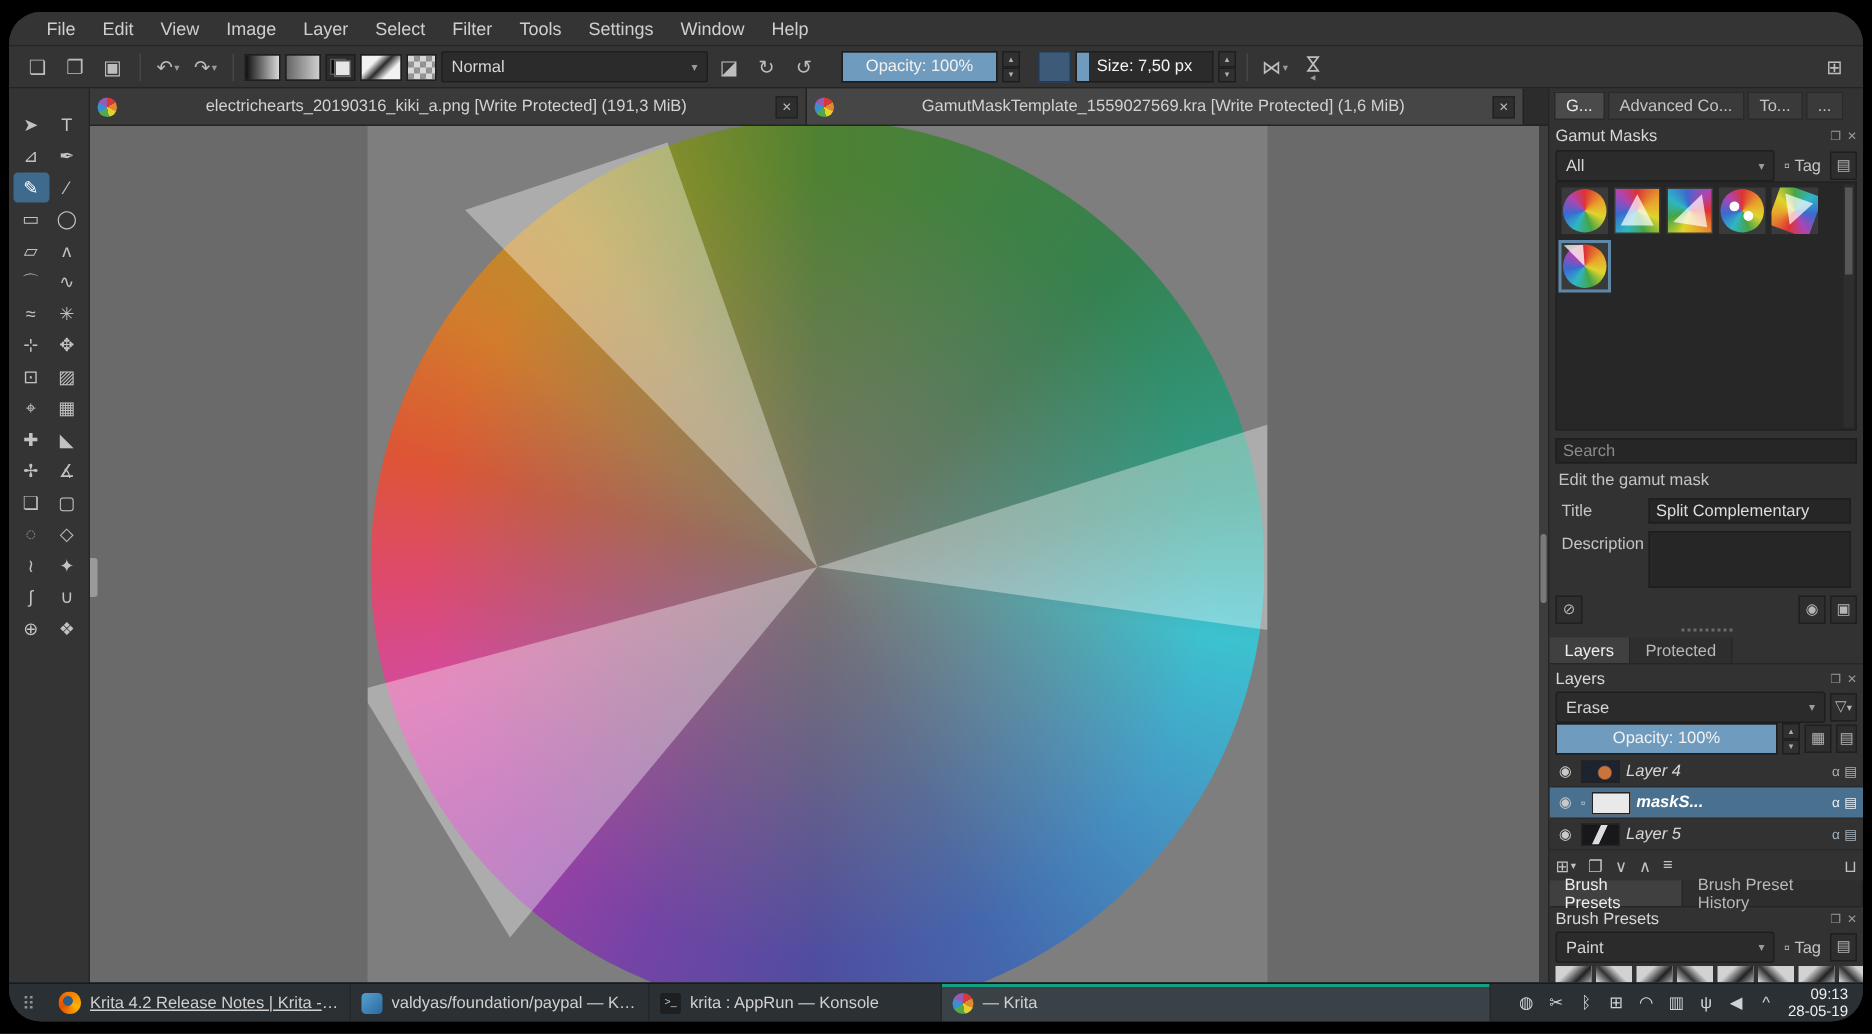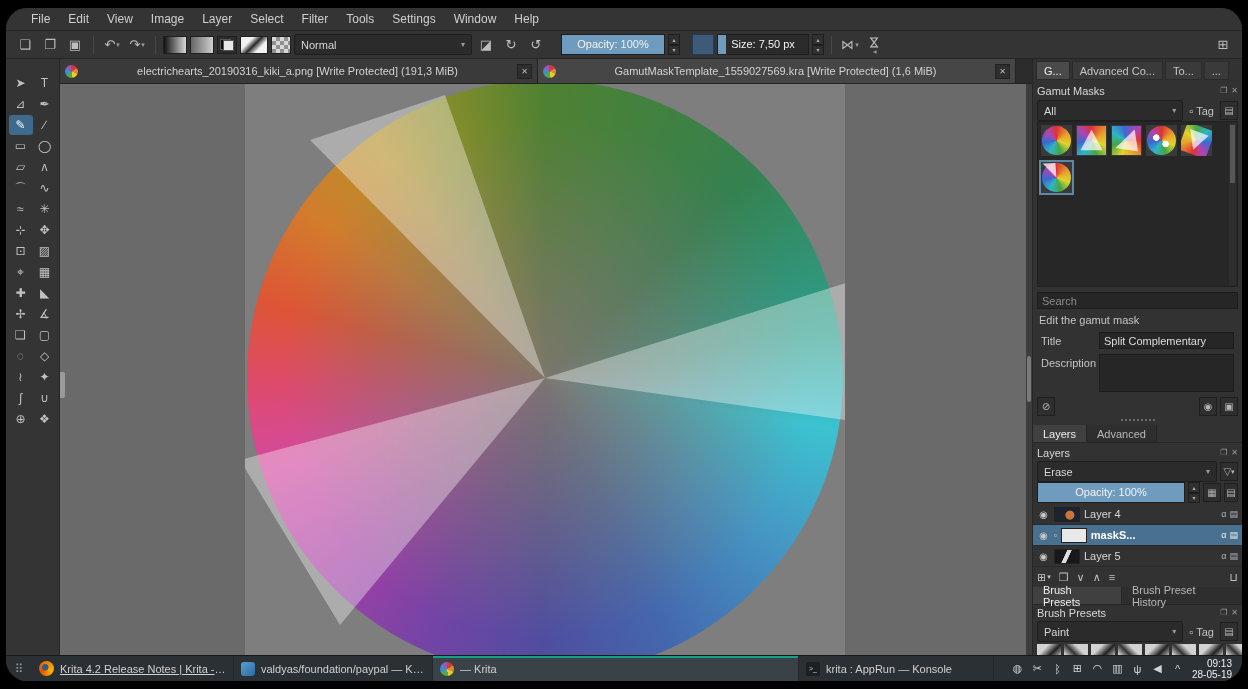--- a/index.html
+++ b/index.html
@@ -99,21 +99,21 @@
   .pane-tabs{left:0;right:0;height:18px;display:flex;border-bottom:1px solid #262626;}
   .pane-tab{padding:0 10px;display:flex;align-items:center;background:#2e2e2e;border-right:1px solid #262626;color:#b8b8b8;}
   .pane-tab.active{background:#404040;color:#eee;}
   .layer-row{height:21px;display:flex;align-items:center;gap:4px;padding:0 4px;background:#323232;border-bottom:1px solid #2a2a2a;}
   .layer-row.selected{background:#49708e;}
   .eye{font-size:10px;color:#c9c9c9;width:13px;text-align:center;flex:none;}
   .layer-thumb{width:26px;height:15px;border:1px solid #222;flex:none;}
   .lt1{background:radial-gradient(circle at 62% 55%,#c9743a 0 4px,transparent 5px),#1d2430;}
   .lt2{background:#e9e9e9;}
   .lt3{background:linear-gradient(115deg,transparent 40%,#ddd 42%,#ddd 55%,transparent 57%),#17171c;}
-  .layer-name{flex:1;font-size:11px;color:#d6d6d6;white-space:nowrap;overflow:hidden;}
+  .layer-name{flex:1;font-size:11px;color:#d6d6d6;white-space:nowrap;overflow:hidden;font-style:italic;}
   .selected .layer-name{color:#fff;font-weight:bold;}
   .layer-icons{display:flex;gap:3px;font-size:9px;color:#a9b4bc;flex:none;}
   .mini-glyph{font-size:8px;color:#dfe6ec;flex:none;}
   .ly-toolbar{left:4px;right:4px;height:18px;display:flex;align-items:center;gap:8px;color:#c2c2c2;font-size:11px;}
   .ly-toolbar .tbtn{display:flex;align-items:center;gap:1px;}
   .ly-toolbar .spacer{flex:1;}
   .bp-list{left:4px;right:4px;height:24px;display:flex;gap:3px;position:absolute;}
   .bp-thumb{width:24px;height:24px;background:#d2d2d2;position:relative;overflow:hidden;flex:none;}
   .bp-thumb::after{content:"";position:absolute;inset:0;background:linear-gradient(135deg,transparent 25%,#222 50%,transparent 78%);}
   .bp-thumb:nth-child(even)::after{background:linear-gradient(45deg,transparent 30%,#333 52%,transparent 72%);}
@@ -379,21 +379,21 @@
           <span>▣</span>
         </div>
     </div>
 
     <div class="abs splitter" style="top:358px;">
         <div class="dots"></div>
       </div>
 
     <div class="abs pane-tabs" style="top:366px;">
       <div class="pane-tab active">Layers</div>
-      <div class="pane-tab">Advanced</div>
+      <div class="pane-tab">Protected</div>
     </div>
 
     <div class="abs sec-header" style="top:386px;">
       <span>Layers</span>
       <span class="hicons">
         <span>❐</span>
         <span>✕</span>
       </span>
     </div>
 
@@ -523,29 +523,29 @@
         <span>⠿</span>
       </div>
     <div class="task" style="width:202px;text-decoration:underline;">
       <div class="ff-icon"></div>
       <span class="tlabel">Krita 4.2 Release Notes | Krita - ...</span>
     </div>
     <div class="task" style="width:199px;">
       <div class="km-icon"></div>
       <span class="tlabel">valdyas/foundation/paypal — KM...</span>
     </div>
+    <div class="task" style="width:195px;">
+      <div class="ko-icon">
+          <span>&gt;_</span>
+        </div>
+      <span class="tlabel">krita : AppRun — Konsole</span>
+    </div>
     <div class="task active" style="width:366px;">
       <div class="kr-icon"></div>
       <span class="tlabel">— Krita</span>
-    </div>
-    <div class="task" style="width:195px;">
-      <div class="ko-icon">
-          <span>&gt;_</span>
-        </div>
-      <span class="tlabel">krita : AppRun — Konsole</span>
     </div>
     <div class="tray">
       <span class="ticon">◍</span>
       <span class="ticon">✂</span>
       <span class="ticon">ᛒ</span>
       <span class="ticon">⊞</span>
       <span class="ticon">◠</span>
       <span class="ticon">▥</span>
       <span class="ticon">ψ</span>
       <span class="ticon">◀</span>

